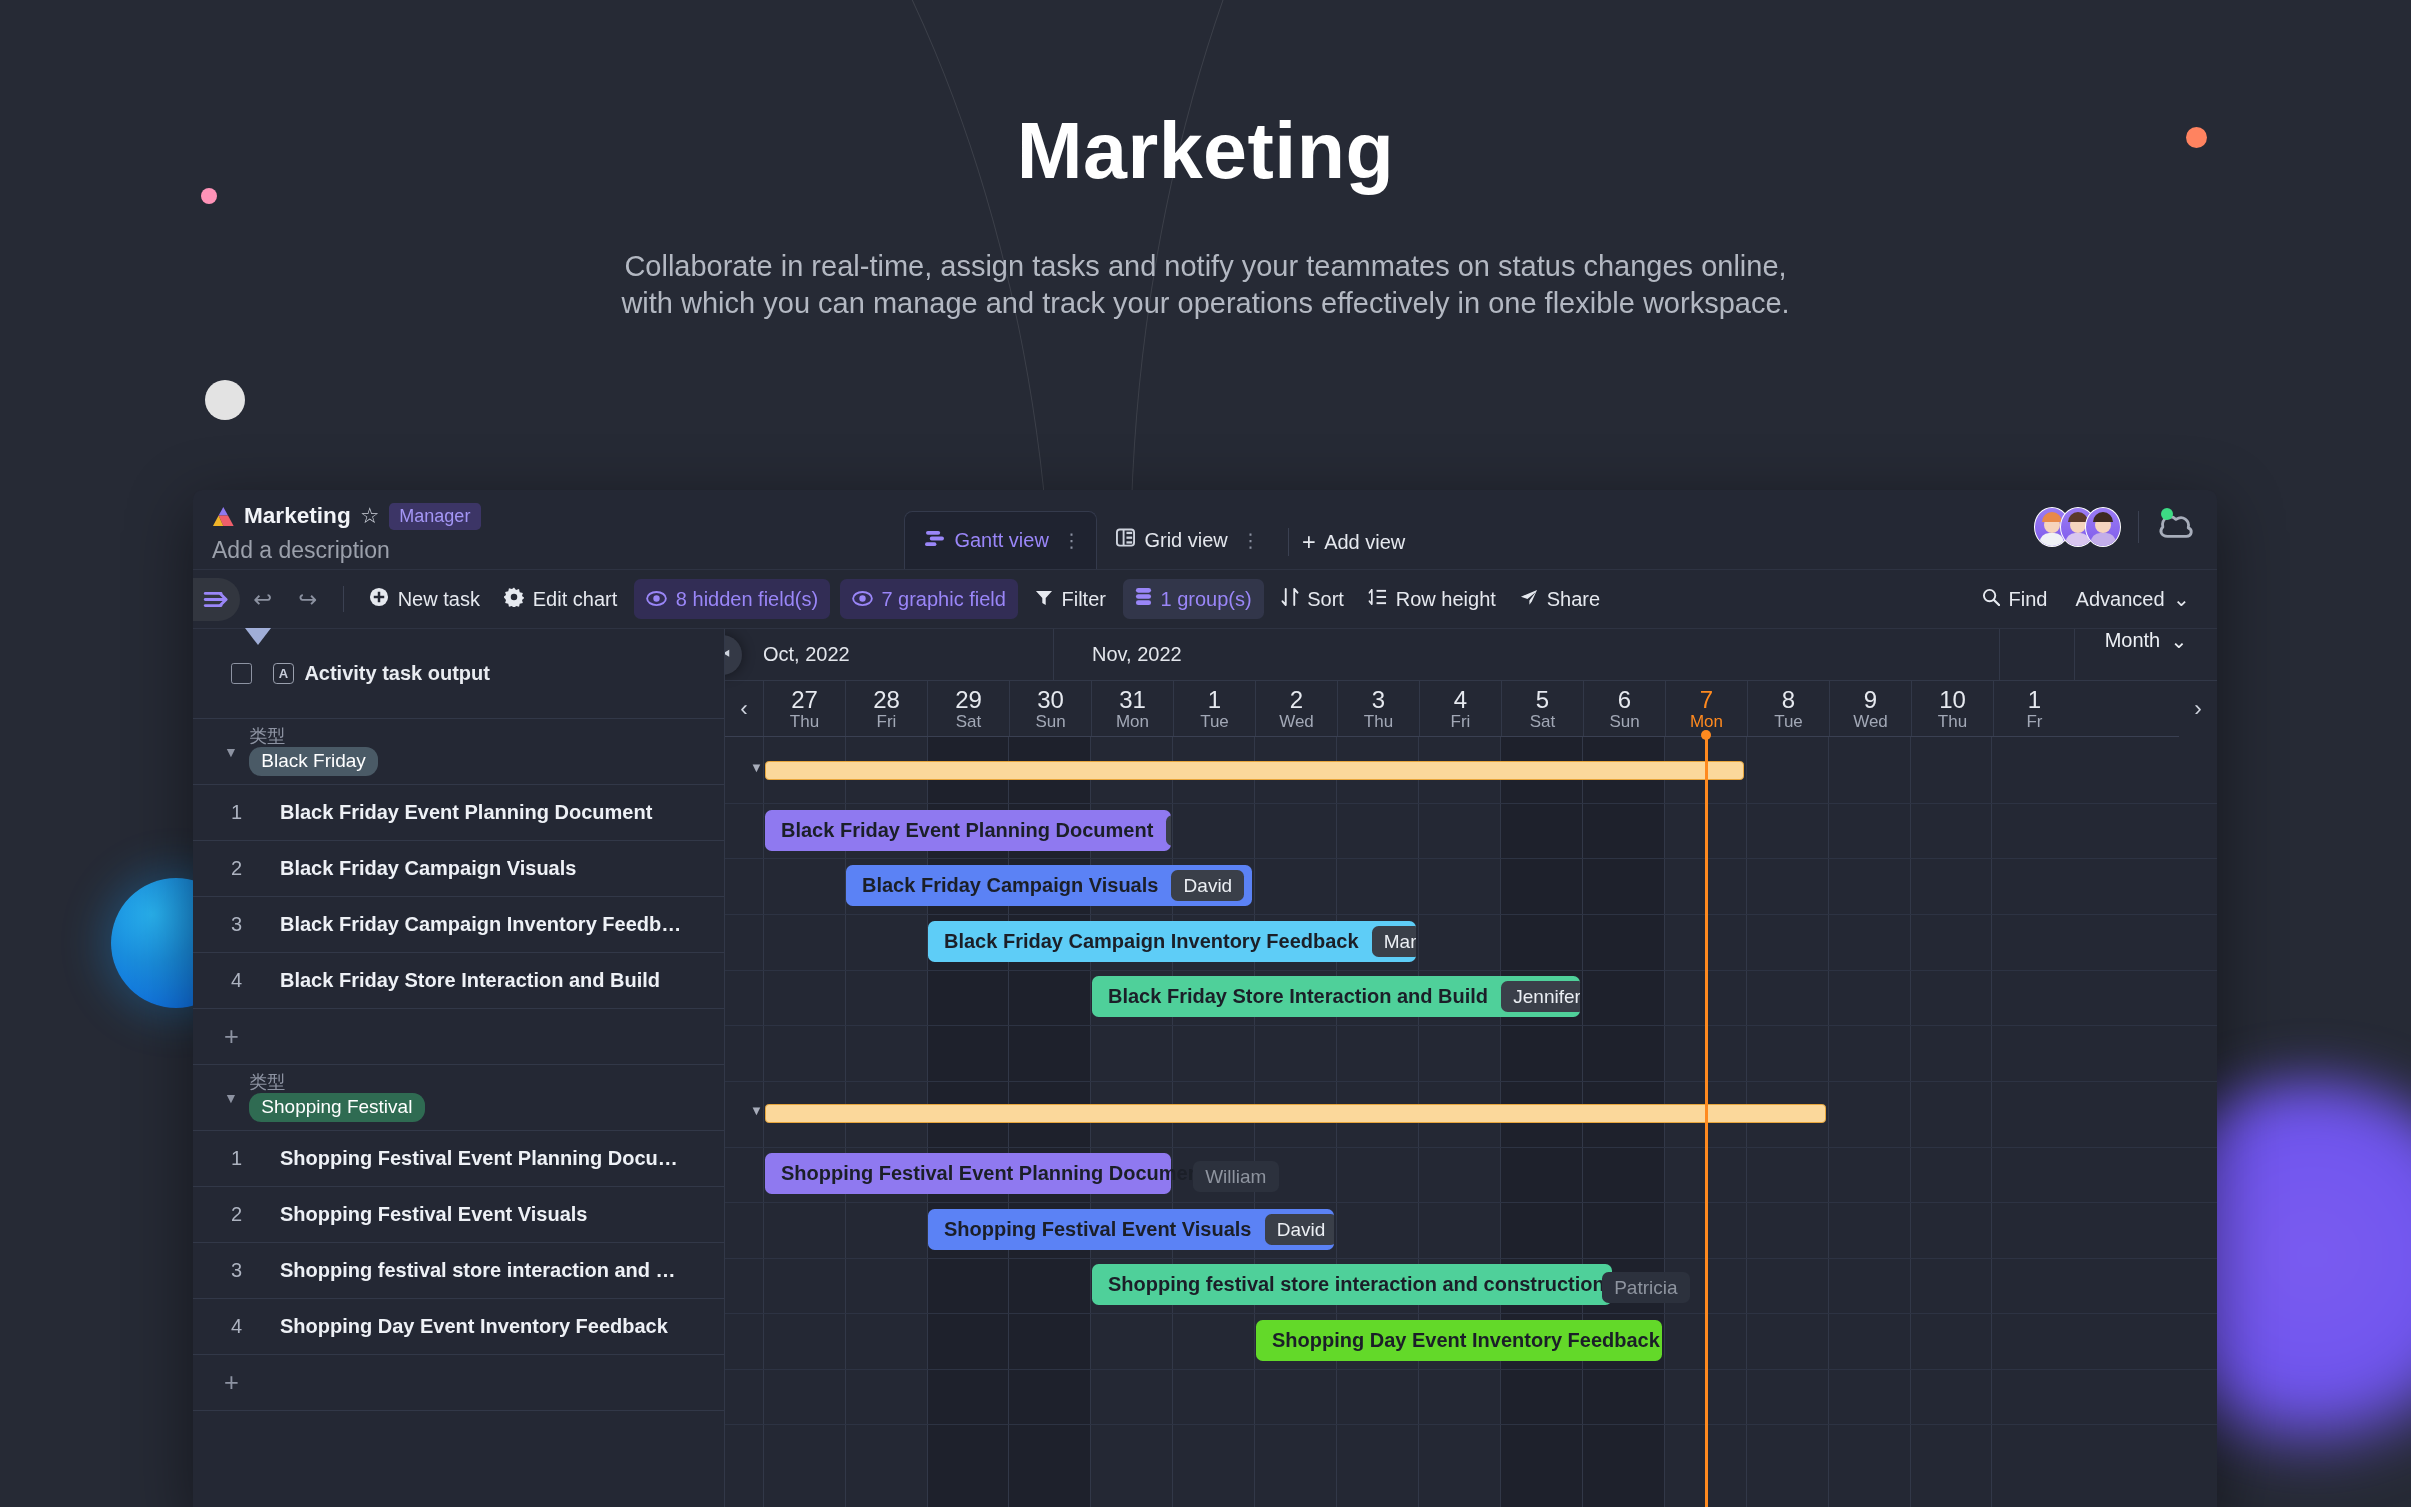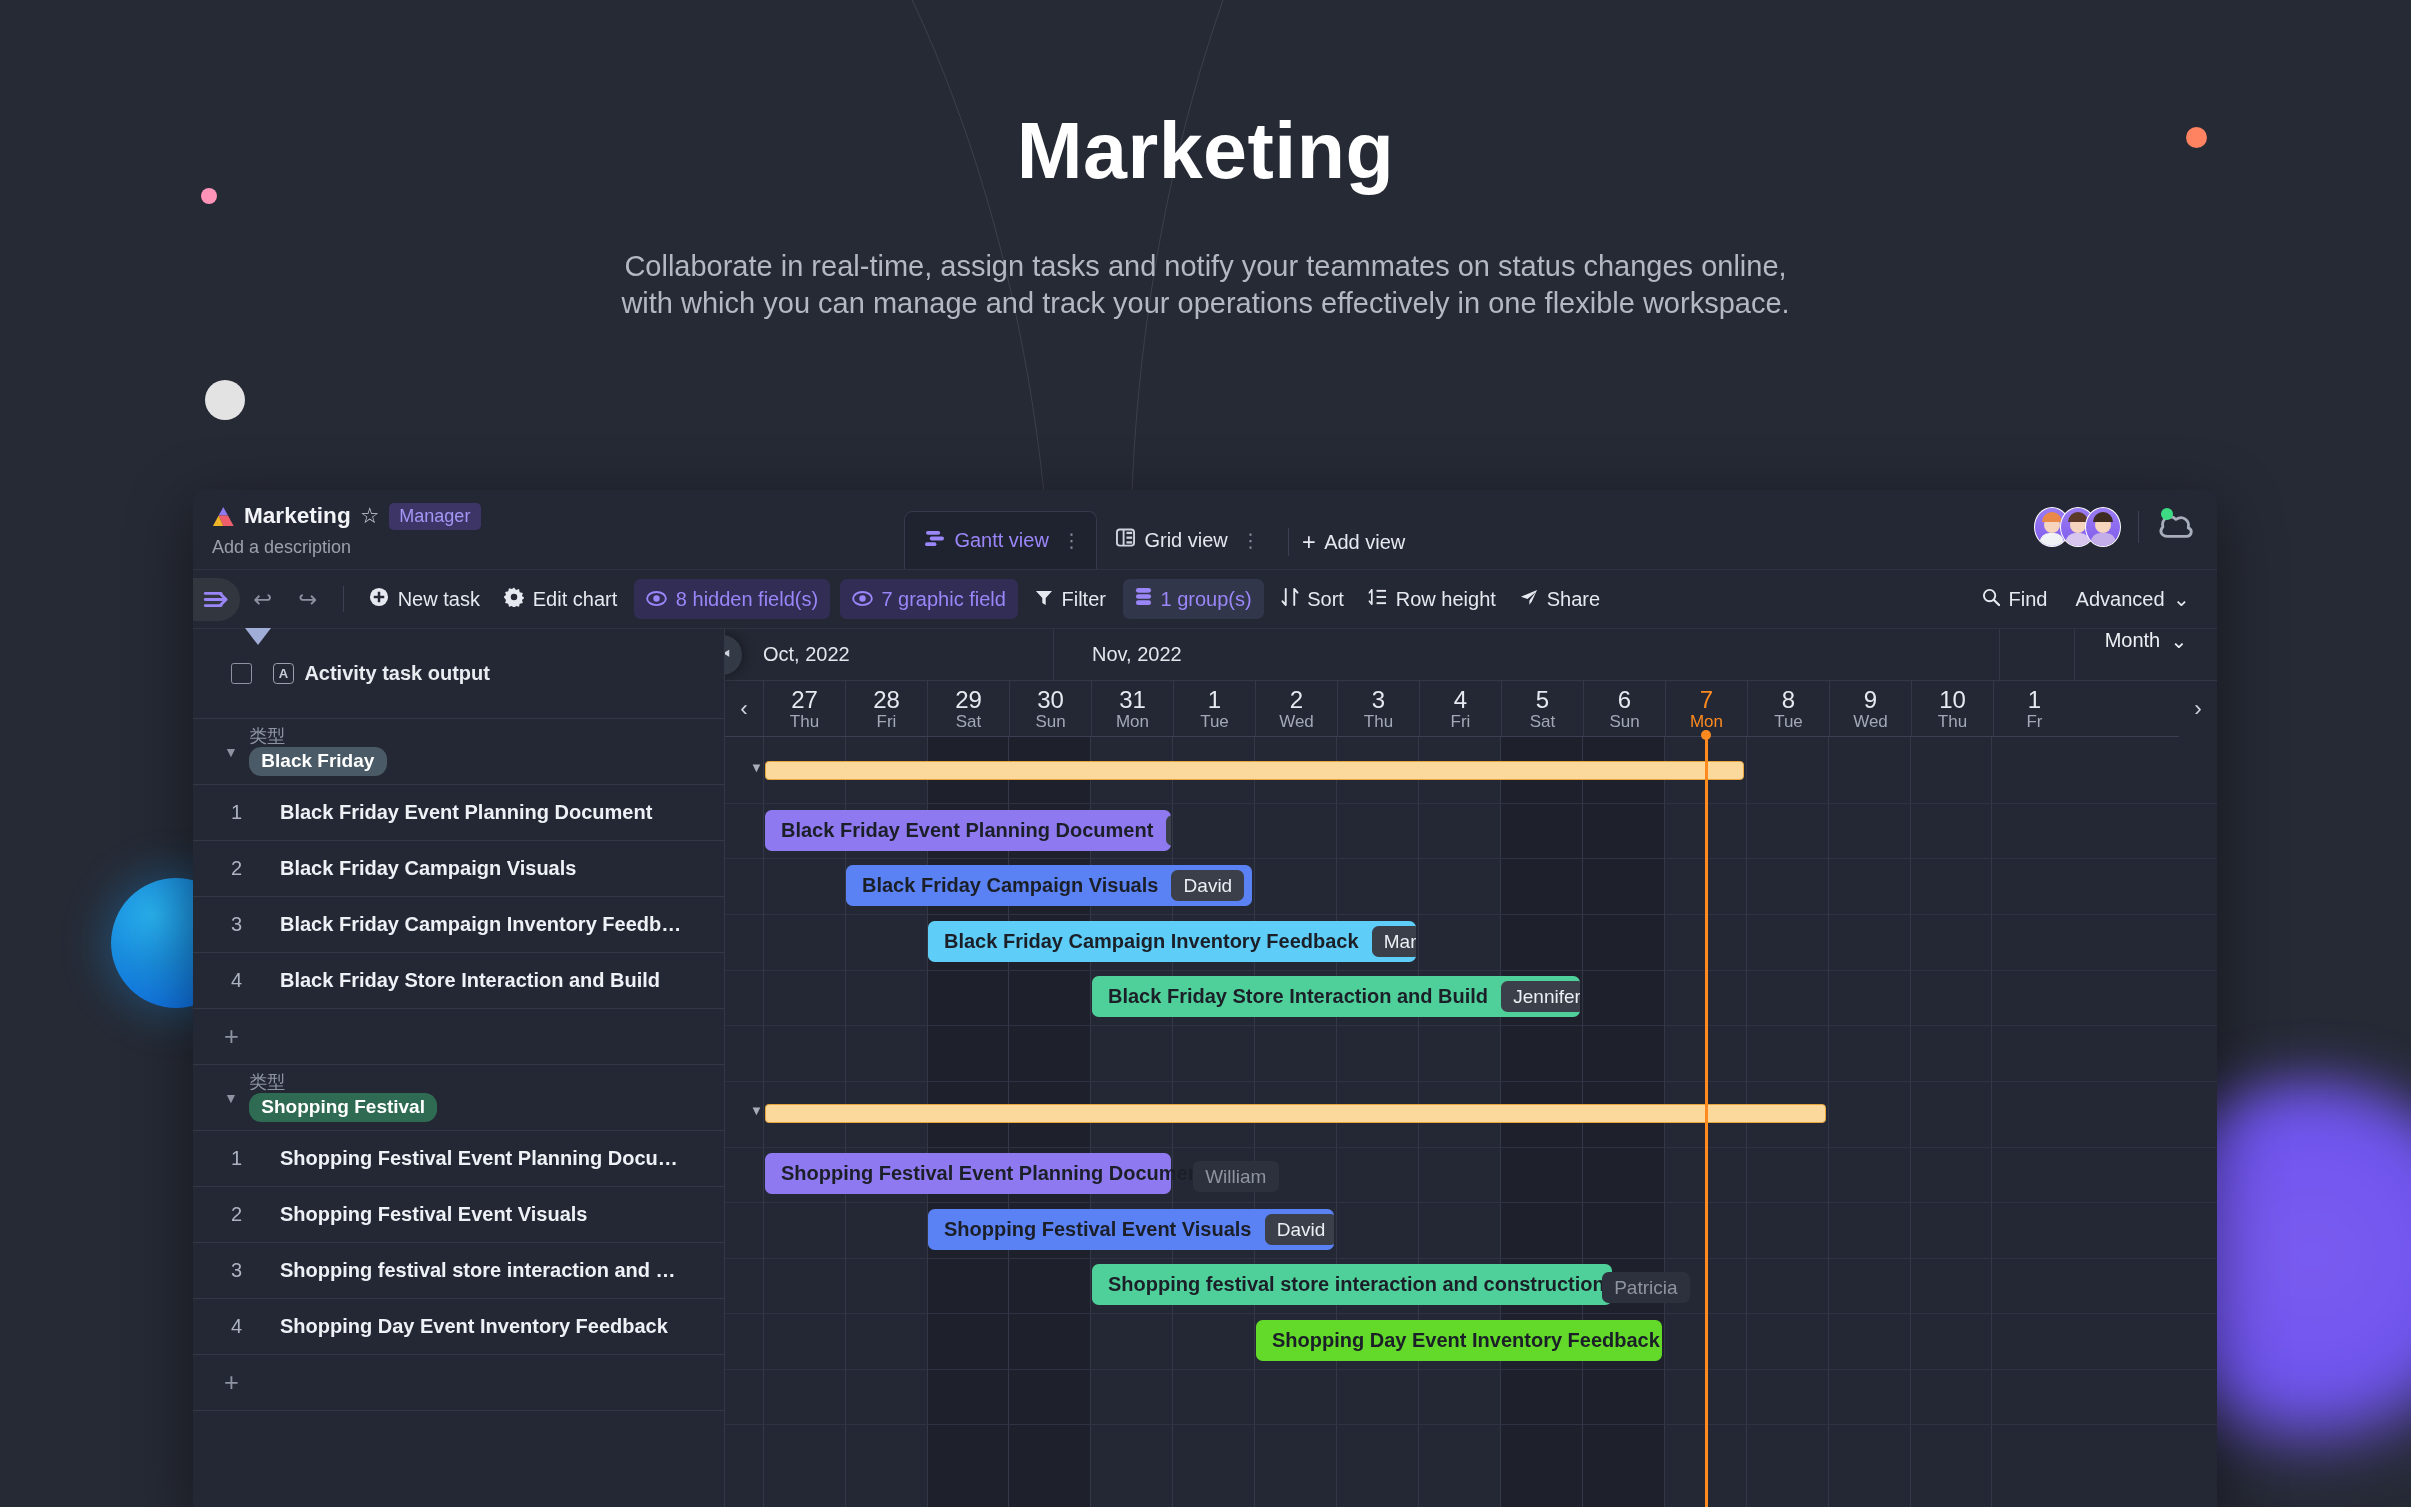--- a/index.html
+++ b/index.html
@@ -52,21 +52,21 @@
   .app-header { position: relative; height: 79px; display: flex; align-items: flex-start; }
   .hdr-left { padding: 13px 0 0 19px; }
   .hdr-title-row { display: flex; align-items: center; gap: 9.4px; }
   .logo-tri { width: 22.6px; height: 21px; position: relative; }
   .logo-tri svg { display: block; }
   .ws-name { color: #f2f4f8; font-size: 22.6px; font-weight: 700; }
   .star-icon { color: #cfd3dc; font-size: 21.7px; line-height: 1; }
   .role-badge {
     background: #3c3566; color: #a496f5; font-size: 18px; padding: 2.8px 10.4px; border-radius: 4.7px;
   }
-  .descr { margin-top: 7.5px; color: #9ba0ab; font-size: 18px; }
+  .descr { margin-top: 7.5px; color: #9ba0ab; font-size: 23px; }
 
   
   .tabs { position: absolute; left: 711px; top: 0; display: flex; align-items: flex-end; height: 79px; }
   .tab {
     display: flex; align-items: center; gap: 9.4px; height: 58px; padding: 0 15px 0 19px;
     border-radius: 8.5px 8.5px 0 0; font-size: 20px;
   }
   .tab.active { background: #1f2330; color: #9a86f8; border:0.9px solid #343a4c; border-bottom: none; }
   .tab.inactive { color: #e3e6ec; }
   .tab .kebab { color: #8a90a0; font-size: 19px; letter-spacing: 0; margin-left: 3.8px; }
@@ -119,21 +119,21 @@
   }
   .chk { width: 21px; height: 21px; border: 1.9px solid #8d93a2; border-radius: 2.8px; }
   .field-tag { display: flex; align-items: center; gap: 10.4px; color: #e9ecf1; font-size: 20px; font-weight: 600; }
   .a-box { width: 21px; height: 21px; border: 1.9px solid #9aa0ae; border-radius: 3.8px; color: #c9cedb; font-size: 13px; display: flex; align-items: center; justify-content: center; font-weight: 700; }
   .corner-tri { position: absolute; left: 52px; top: -0.9px; width: 0; height: 0; border-left: 13px solid transparent; border-right: 13px solid transparent; border-top: 17px solid #b6c6f5; opacity: .85; }
 
   .grp-row { height: 66px; display: flex; align-items: center; padding-left: 31px; border-bottom: 0.9px solid #323848; position: relative; }
   .caret { color: #8d93a2; font-size: 14px; margin-right: 11.3px; }
   .grp-txt { display: flex; flex-direction: column; gap: 1.9px; }
   .grp-label { color: #8d93a2; font-size: 18px; line-height: 1; }
-  .grp-chip { color: #ffffff; font-size: 19px; padding: 3.8px 12.2px; border-radius: 12.2px; align-self: flex-start; font-weight: bold; }
+  .grp-chip { color: #ffffff; font-size: 19px; padding: 3.8px 12.2px; border-radius: 12.2px; align-self: flex-start; }
   .task-row { height: 56px; display: flex; align-items: center; border-bottom: 0.9px solid #323848; }
   .task-idx { width: 87px; text-align: center; color: #adb3c0; font-size: 20px; }
   .task-name { color: #eef1f6; font-size: 20px; font-weight: 600; white-space: nowrap; overflow: hidden; text-overflow: ellipsis; padding-right: 13px; }
   .add-row { height: 56px; display: flex; align-items: center; border-bottom: 0.9px solid #323848; color: #8d93a2; font-size: 25.4px; padding-left: 31px; }
 
   
   .timeline { position: relative; flex: 1; background: #242834; overflow: hidden; }
   .tl-months { height: 52px; display: flex; border-bottom: 0.9px solid #323848; position: relative; }
   .tl-month { display: flex; align-items: center; color: #e3e6ec; font-size: 20px; padding-left: 38px; border-right: 0.9px solid #323848; }
   .mon-oct { width: 329px; }

